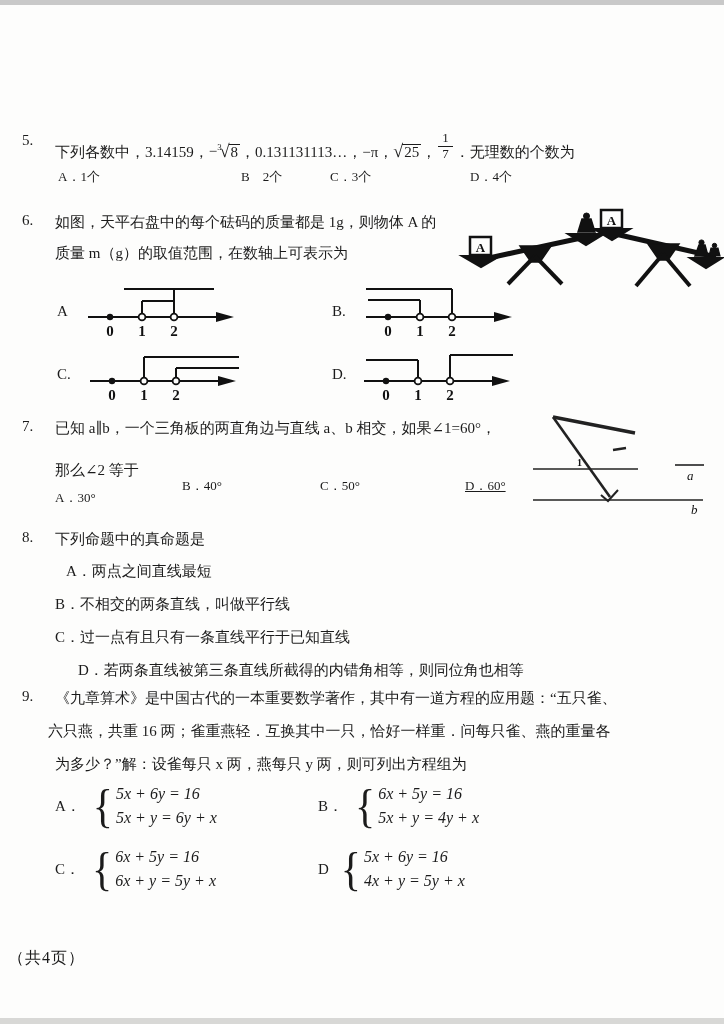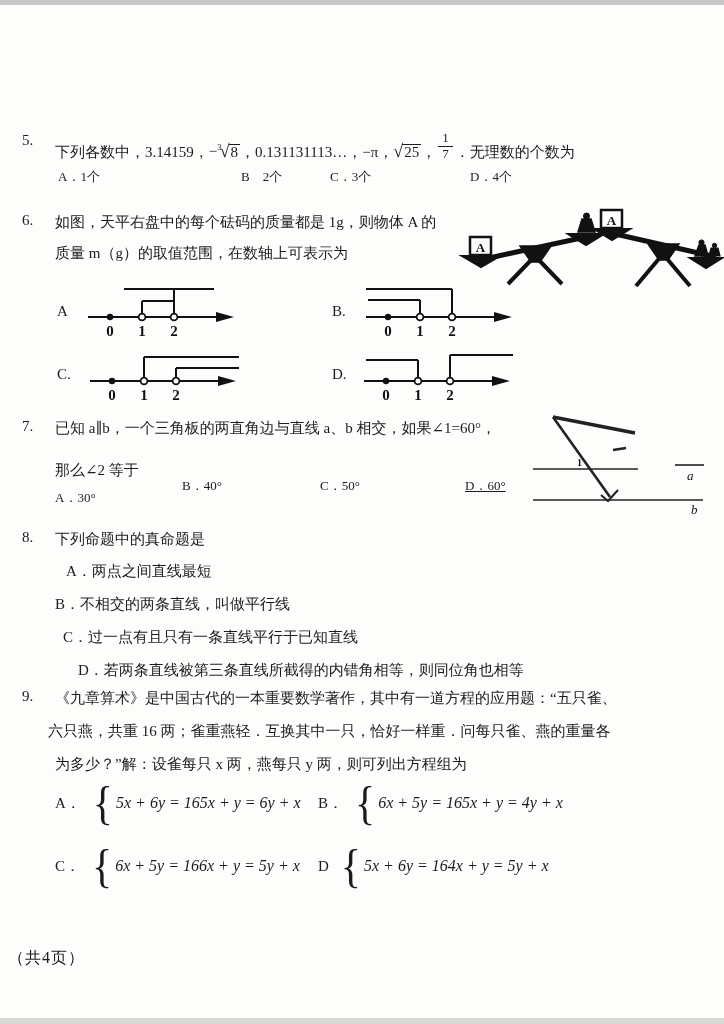--- a/index.html
+++ b/index.html
@@ -19,21 +19,21 @@
   .mathrow > *{flex:0 0 auto;}
   sup.idx{font-size:9px;position:relative;top:-5px;margin-right:-2px;}
   .sqrtg{font-size:18px;margin-right:-1px;}
   .ovl{border-top:1.6px solid #1b1b1b;padding:0 2px;line-height:15px;}
   .frac{display:inline-flex;flex-direction:column;text-align:center;font-size:13px;line-height:1.15;margin:0 2px;}
   .frac .fn{border-bottom:1.4px solid #1b1b1b;padding:0 4px;}
   
   .sys{display:flex;align-items:center;}
   .sys .olabel{font-size:15px;margin-right:12px;}
   .sys .brace{font-size:42px;font-weight:400;transform:scaleY(1.12);line-height:1;margin-right:3px;}
-  .sys .eqs{display:flex;flex-direction:row;}
+  .sys .eqs{display:flex;flex-direction:column;}
   .sys .eq{font-style:italic;font-size:16px;line-height:24px;white-space:nowrap;}
   .nl-letter{font-size:15px;}
   svg text{font-family:"Liberation Serif","DejaVu Serif",serif;}
   .footer{font-size:16px;letter-spacing:1px;}
 </style>
 </head>
 <body>
 
 <div class="page">
   <div class="edge-top"></div>
@@ -194,21 +194,21 @@
     </g>
     <text x="52" y="61" font-size="10" font-weight="bold" fill="#111">1</text>
     <text x="162" y="75" font-size="13" font-style="italic" fill="#111">a</text>
     <text x="166" y="109" font-size="13" font-style="italic" fill="#111">b</text>
   </svg>
 
   <div class="abs qnum" style="left:22px;top:529px;">8.</div>
   <div class="abs stemtxt" style="left:55px;top:529px;">下列命题中的真命题是</div>
   <div class="abs stemtxt" style="left:66px;top:561px;">A．两点之间直线最短</div>
   <div class="abs stemtxt" style="left:55px;top:594px;">B．不相交的两条直线，叫做平行线</div>
-  <div class="abs stemtxt" style="left:63px;top:627px;font-family:Liberation Serif, serif;">C．过一点有且只有一条直线平行于已知直线</div>
+  <div class="abs stemtxt" style="left:55px;top:627px;font-family:Liberation Serif, serif;">C．过一点有且只有一条直线平行于已知直线</div>
   <div class="abs stemtxt" style="left:55px;top:660px;margin-left:23px;">D．若两条直线被第三条直线所截得的内错角相等，则同位角也相等</div>
 
   <div class="abs qnum" style="left:22px;top:688px;">9.</div>
   <div class="abs stemtxt" style="left:55px;top:688px;width:640px;">《九章算术》是中国古代的一本重要数学著作，其中有一道方程的应用题：“五只雀、</div>
   <div class="abs stemtxt" style="left:48px;top:721px;width:640px;">六只燕，共重 16 两；雀重燕轻．互换其中一只，恰好一样重．问每只雀、燕的重量各</div>
   <div class="abs stemtxt" style="left:55px;top:754px;width:640px;">为多少？”解：设雀每只 x 两，燕每只 y 两，则可列出方程组为</div>
 
   <div class="abs sys" style="left:55px;top:782px;">
     <span class="olabel">A．</span>
     <span class="brace">{</span>

